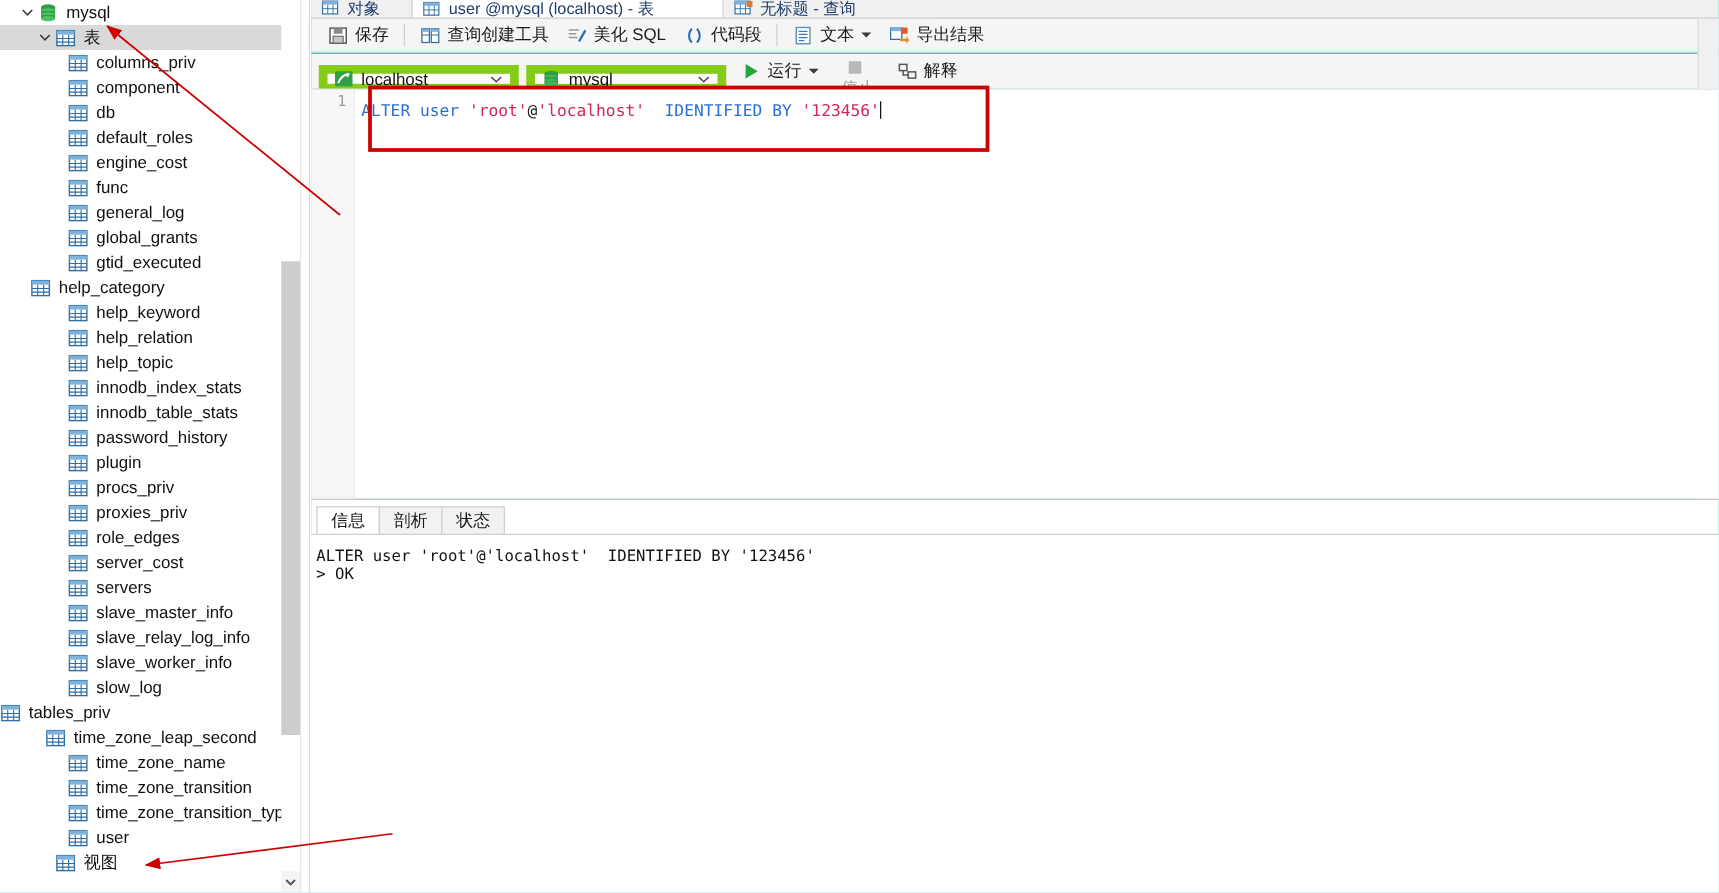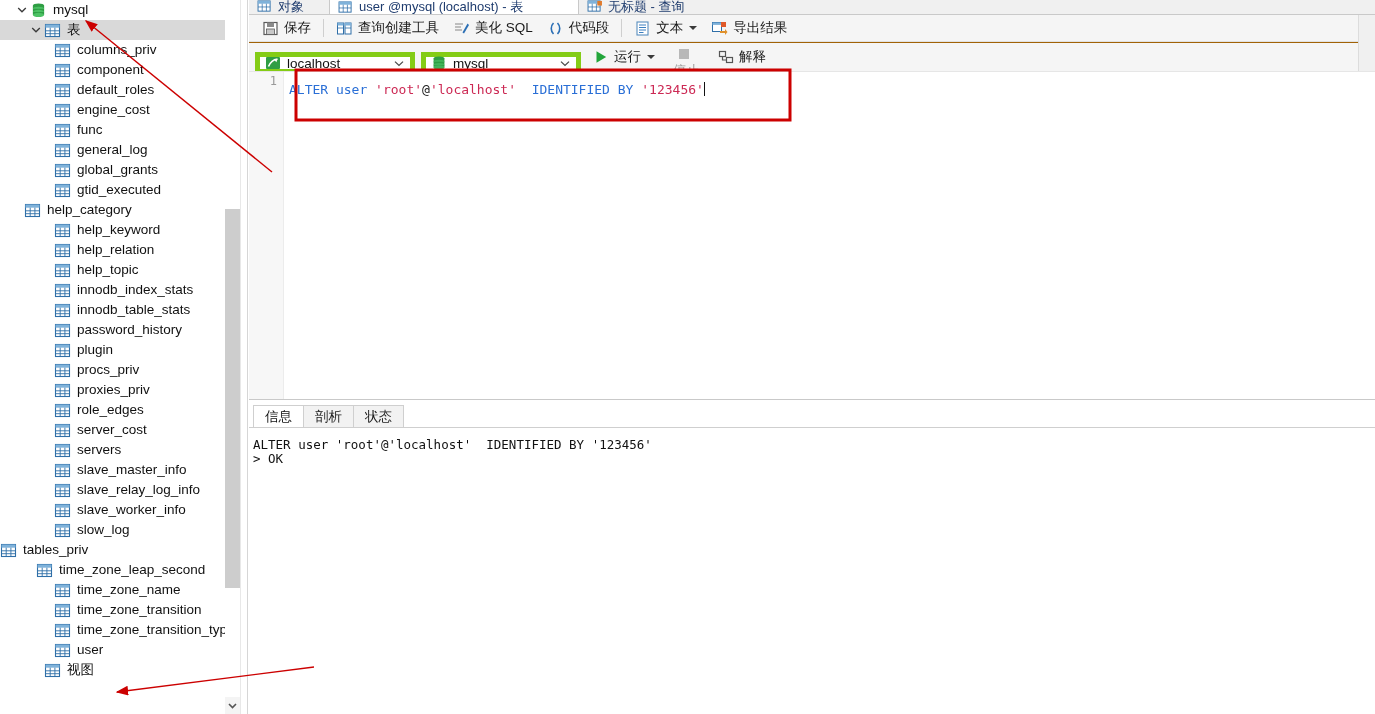--- a/index.html
+++ b/index.html
@@ -60,21 +60,21 @@
   }
   #sidebar-edge {
     position: absolute; right: 0; top: 0; width: 7px; height: 714px;
     background: #ffffff; border-left: 1px solid #e8e8e8;
   }
 
   
   #main {
     position: absolute; left: 249px; top: 0;
     width: 1126px; height: 714px;
-    background: #a16207;
+    background: #14b8a6;
   }
 
   
   #tabstrip {
     position: absolute; left: 0; top: 0; right: 0;
     height: 15px;
     background: #f0f0f0;
     border-bottom: 1px solid #c9c9c9;
     display: flex; align-items: flex-end;
     overflow: hidden;
@@ -134,21 +134,21 @@
   #connbar {
     position: absolute; left: 0; top: 43px; right: 0;
     height: 28px;
     background: #f5f5f5;
     display: flex; align-items: center;
     padding-left: 6px;
   }
   .combo {
     height: 22px;
     background: #ffffff;
-    border: 5px solid #84cc16;
+    border: 7px solid #84cc16;
     display: flex; align-items: center;
     padding: 0 4px 0 5px;
     font-size: 13.5px;
     color: #111;
     margin-top: 12px;
   }
   .combo .glyph { width: 16px; height: 16px; margin-right: 6px; flex: none; }
   .combo .cval { flex: 1; white-space: nowrap; overflow: hidden; }
   .combo .cchev { width: 14px; display: flex; align-items: center; justify-content: center; flex: none; }
   #combo-conn { width: 160px; }
@@ -312,20 +312,31 @@
         <div class="tree-row" style="padding-left:54px">
           <span class="ticon"><svg width="17" height="17" viewBox="0 0 17 17">
               <rect x="1.5" y="2.5" width="14" height="12" fill="#ffffff" stroke="#2f6fa8" stroke-width="1.1"></rect>
               <rect x="1.5" y="2.5" width="14" height="3.2" fill="#7fb2da"></rect>
               <line x1="6.2" y1="5.7" x2="6.2" y2="14.5" stroke="#2f6fa8" stroke-width="0.9"></line>
               <line x1="10.9" y1="5.7" x2="10.9" y2="14.5" stroke="#2f6fa8" stroke-width="0.9"></line>
               <line x1="1.5" y1="8.8" x2="15.5" y2="8.8" stroke="#2f6fa8" stroke-width="0.9"></line>
               <line x1="1.5" y1="11.7" x2="15.5" y2="11.7" stroke="#2f6fa8" stroke-width="0.9"></line>
             </svg></span>
           <span class="tlabel">component</span>
+        </div>
+        <div class="tree-row" style="padding-left:54px">
+          <span class="ticon"><svg width="17" height="17" viewBox="0 0 17 17">
+              <rect x="1.5" y="2.5" width="14" height="12" fill="#ffffff" stroke="#2f6fa8" stroke-width="1.1"></rect>
+              <rect x="1.5" y="2.5" width="14" height="3.2" fill="#7fb2da"></rect>
+              <line x1="6.2" y1="5.7" x2="6.2" y2="14.5" stroke="#2f6fa8" stroke-width="0.9"></line>
+              <line x1="10.9" y1="5.7" x2="10.9" y2="14.5" stroke="#2f6fa8" stroke-width="0.9"></line>
+              <line x1="1.5" y1="8.8" x2="15.5" y2="8.8" stroke="#2f6fa8" stroke-width="0.9"></line>
+              <line x1="1.5" y1="11.7" x2="15.5" y2="11.7" stroke="#2f6fa8" stroke-width="0.9"></line>
+            </svg></span>
+          <span class="tlabel">db</span>
         </div>
         <div class="tree-row" style="padding-left:54px">
           <span class="ticon"><svg width="17" height="17" viewBox="0 0 17 17">
               <rect x="1.5" y="2.5" width="14" height="12" fill="#ffffff" stroke="#2f6fa8" stroke-width="1.1"></rect>
               <rect x="1.5" y="2.5" width="14" height="3.2" fill="#7fb2da"></rect>
               <line x1="6.2" y1="5.7" x2="6.2" y2="14.5" stroke="#2f6fa8" stroke-width="0.9"></line>
               <line x1="10.9" y1="5.7" x2="10.9" y2="14.5" stroke="#2f6fa8" stroke-width="0.9"></line>
               <line x1="1.5" y1="8.8" x2="15.5" y2="8.8" stroke="#2f6fa8" stroke-width="0.9"></line>
               <line x1="1.5" y1="11.7" x2="15.5" y2="11.7" stroke="#2f6fa8" stroke-width="0.9"></line>
             </svg></span>

